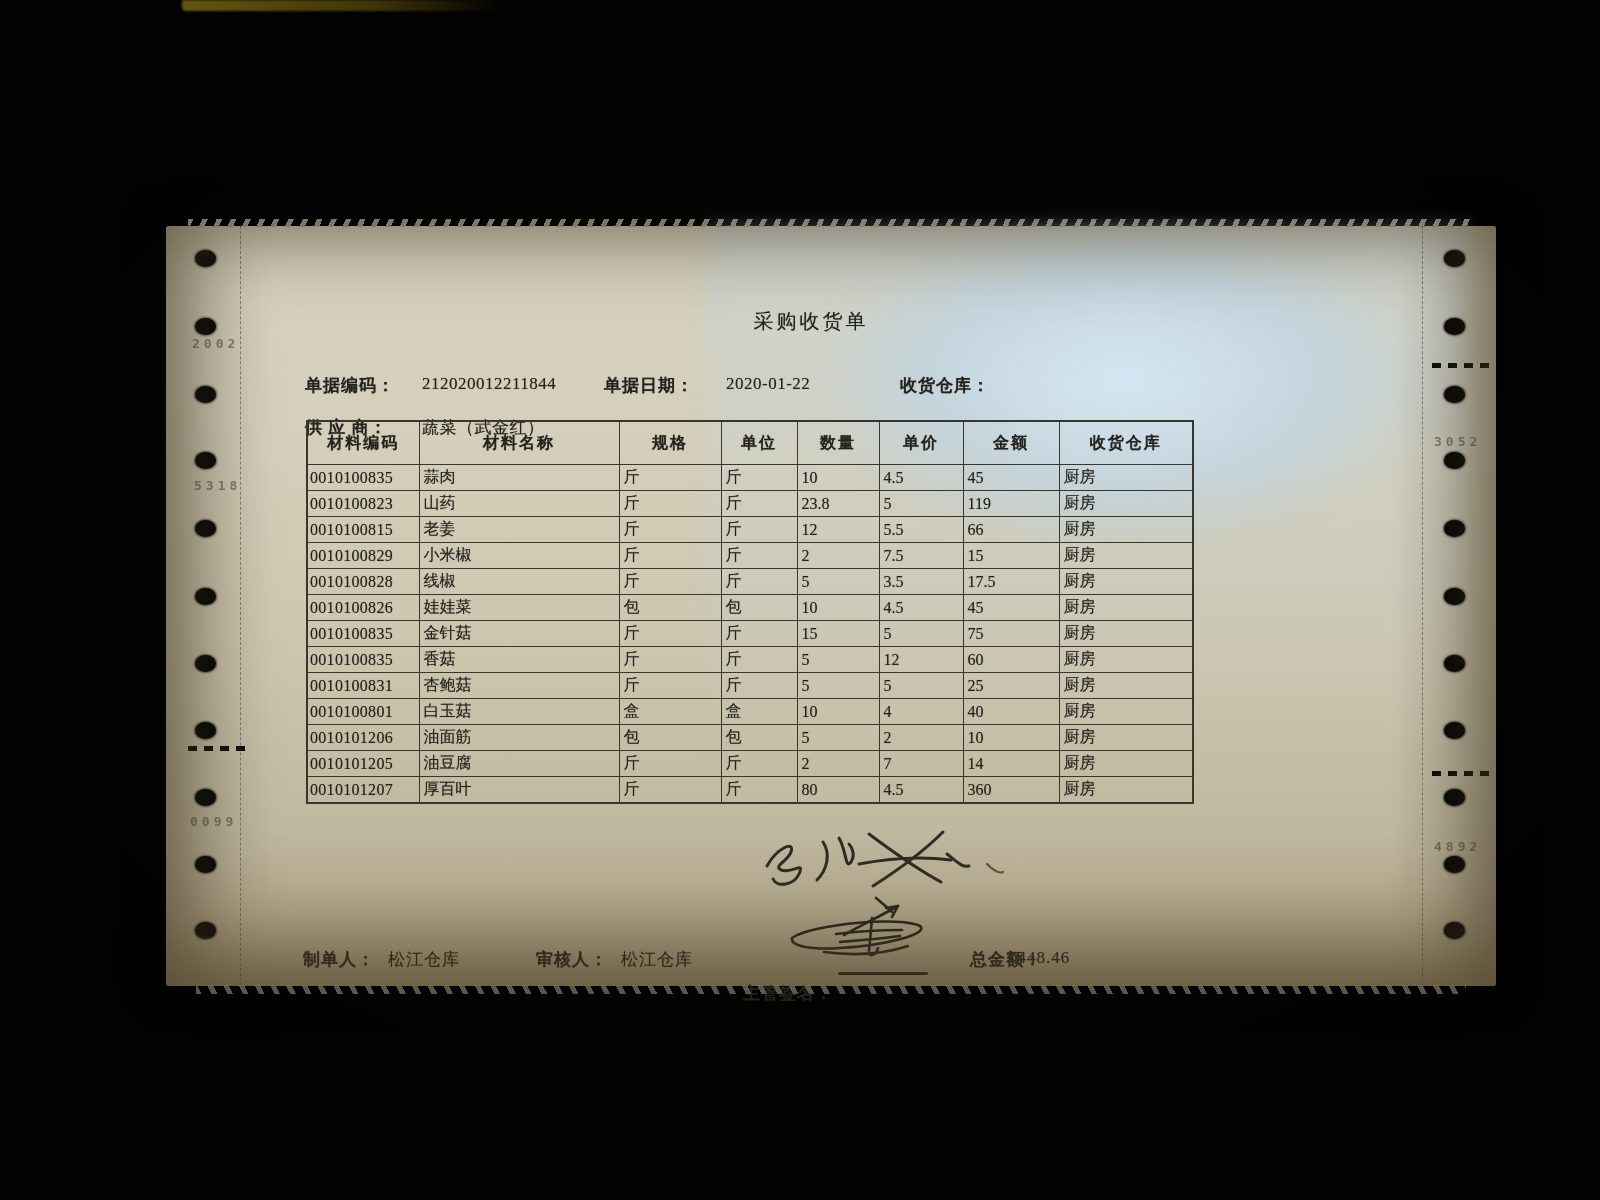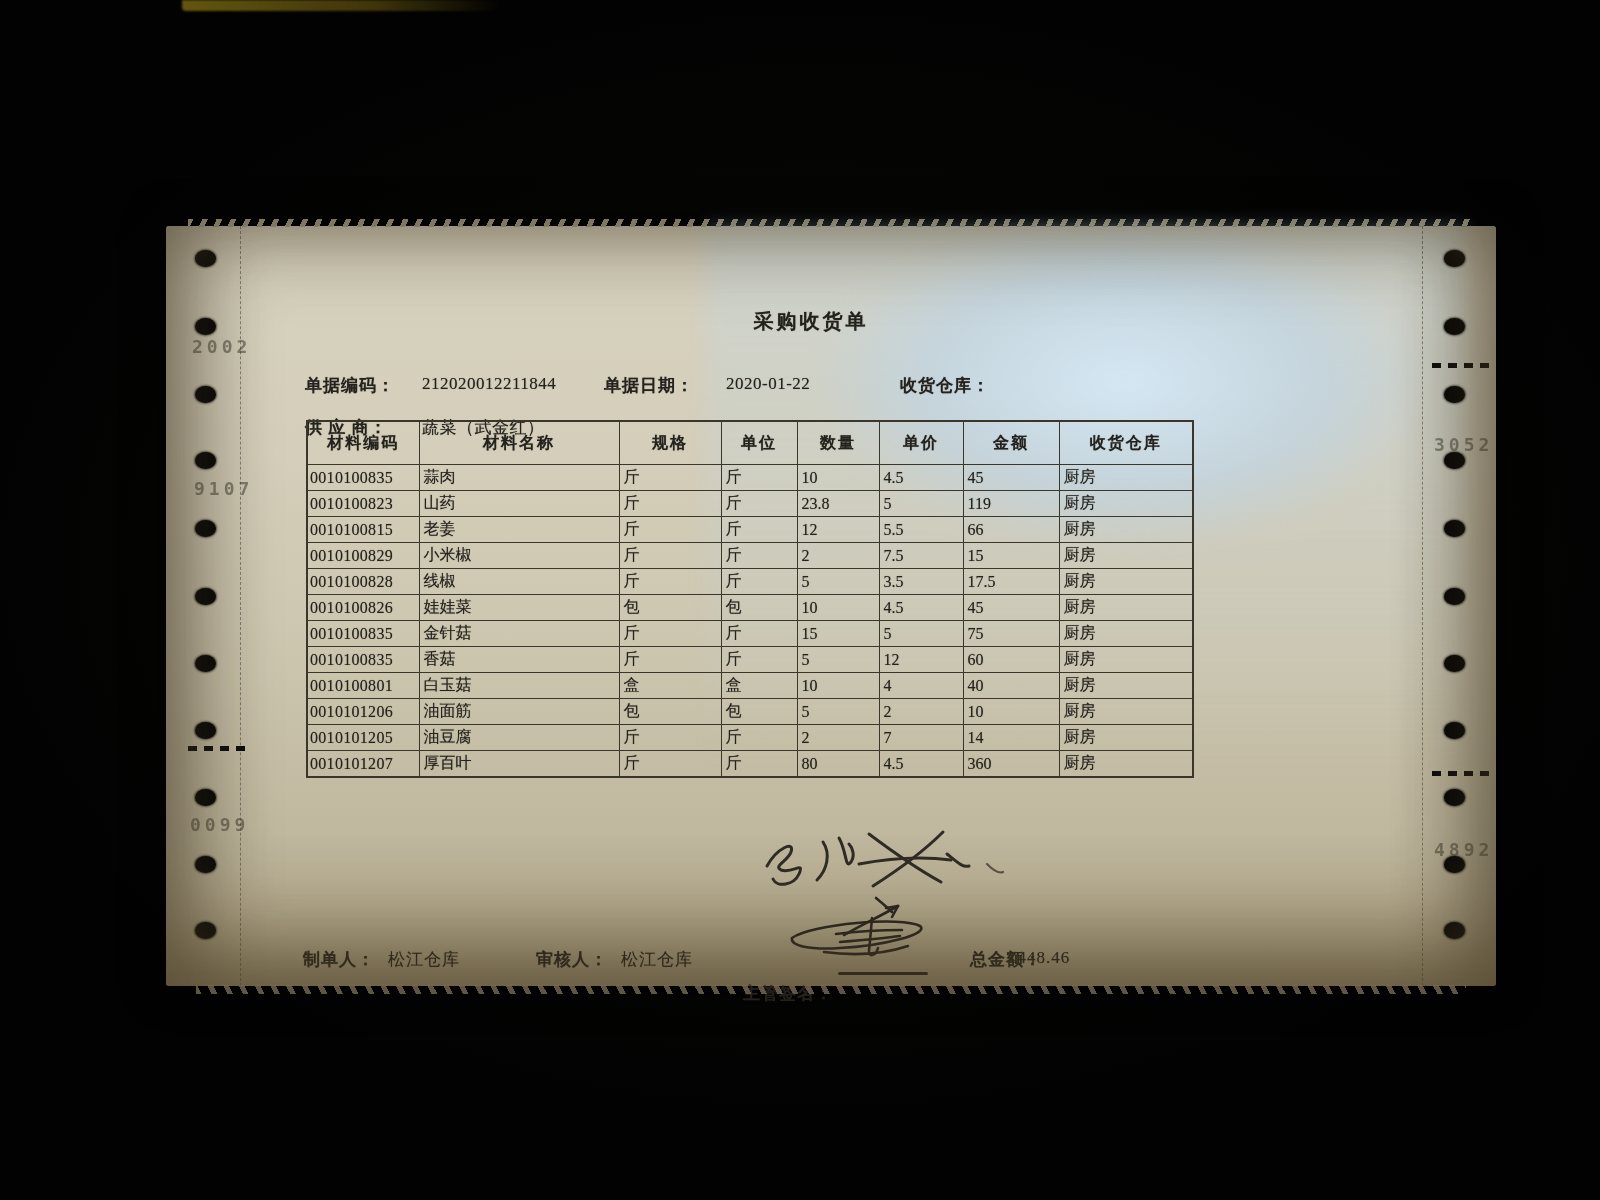--- a/index.html
+++ b/index.html
@@ -29,27 +29,27 @@
     filter:blur(9px);}
   .vignette{position:absolute;inset:0;pointer-events:none;border-radius:3px;
     box-shadow:inset 0 0 90px rgba(66,55,32,0.42), inset 0 -55px 85px rgba(74,61,36,0.40),
                inset 40px 0 80px rgba(60,50,30,0.22), inset -35px 0 70px rgba(60,50,30,0.22);}
   
   .perf{position:absolute;top:0;bottom:0;width:0;border-left:1px dashed rgba(90,84,66,0.65);}
   .perf.left{left:74px;} .perf.right{left:1256px;}
   .hole{position:absolute;width:21px;height:17px;border-radius:50%;background:#050505;
     box-shadow:0 0 2px 1px rgba(0,0,0,0.6);}
   .margin-mark{position:absolute;font-family:"DejaVu Sans Mono","Liberation Mono",monospace;
-    font-size:18px;color:rgba(62,60,48,0.55);letter-spacing:4px;filter:blur(0.5px);font-weight:bold;}
+    font-size:13px;color:rgba(62,60,48,0.55);letter-spacing:4px;filter:blur(0.5px);font-weight:bold;}
   .dash-mark{position:absolute;width:58px;height:5px;
     background:repeating-linear-gradient(90deg,#0d0d0b 0 9px, transparent 9px 16px);}
   
   .content{position:absolute;inset:0;color:#24221d;text-shadow:0 0 1px rgba(40,38,30,0.45);}
   .doc-title{position:absolute;top:82px;left:515px;width:260px;text-align:center;
-    font-size:20px;font-weight:bold;letter-spacing:3px;}
+    font-size:20px;font-weight:normal;letter-spacing:3px;}
   .field{position:absolute;font-size:17px;font-weight:600;letter-spacing:1px;white-space:nowrap;margin-top:36px;}
   .field.value{font-weight:500;letter-spacing:0.5px;}
   
   table.items{position:absolute;left:140px;top:194px;width:886px;border-collapse:collapse;
     table-layout:fixed;font-size:16px;}
   table.items, table.items td, table.items th{border:1.6px solid #3a362c;}
   table.items{border-width:2.4px;}
   table.items th{height:30px;font-weight:bold;letter-spacing:2px;text-align:center;padding:6px;}
   table.items td{height:25px;padding:0 0 0 4px;text-align:left;font-weight:500;
     white-space:nowrap;overflow:hidden;}
@@ -91,21 +91,21 @@
         <span class="hole" style="left: 1278px; top: 496px;"></span>
         <span class="hole" style="left: 29px; top: 563px;"></span>
         <span class="hole" style="left: 1278px; top: 563px;"></span>
         <span class="hole" style="left: 29px; top: 630px;"></span>
         <span class="hole" style="left: 1278px; top: 630px;"></span>
         <span class="hole" style="left: 29px; top: 696px;"></span>
         <span class="hole" style="left: 1278px; top: 696px;"></span>
       </div>
 
     <div class="margin-mark" style="left:26px;top:110px;">2002</div>
-    <div class="margin-mark" style="left:28px;top:252px;">9107</div>
+    <div class="margin-mark" style="left:28px;top:252px;">5318</div>
     <div class="dash-mark" style="left:22px;top:520px;"></div>
     <div class="margin-mark" style="left:24px;top:588px;">0099</div>
     <div class="dash-mark" style="left:1266px;top:137px;"></div>
     <div class="margin-mark" style="left:1268px;top:208px;">3052</div>
     <div class="dash-mark" style="left:1266px;top:545px;"></div>
     <div class="margin-mark" style="left:1268px;top:613px;">4892</div>
 
     <div class="content">
       <div class="doc-title">采购收货单</div>
 
@@ -216,20 +216,30 @@
               <td class="c0">0010100835</td>
               <td class="c1">香菇</td>
               <td class="c2">斤</td>
               <td class="c3">斤</td>
               <td class="c4">5</td>
               <td class="c5">12</td>
               <td class="c6">60</td>
               <td class="c7">厨房</td>
             </tr>
             <tr>
+              <td class="c0">0010100831</td>
+              <td class="c1">杏鲍菇</td>
+              <td class="c2">斤</td>
+              <td class="c3">斤</td>
+              <td class="c4">5</td>
+              <td class="c5">5</td>
+              <td class="c6">25</td>
+              <td class="c7">厨房</td>
+            </tr>
+            <tr>
               <td class="c0">0010100801</td>
               <td class="c1">白玉菇</td>
               <td class="c2">盒</td>
               <td class="c3">盒</td>
               <td class="c4">10</td>
               <td class="c5">4</td>
               <td class="c6">40</td>
               <td class="c7">厨房</td>
             </tr>
             <tr>

